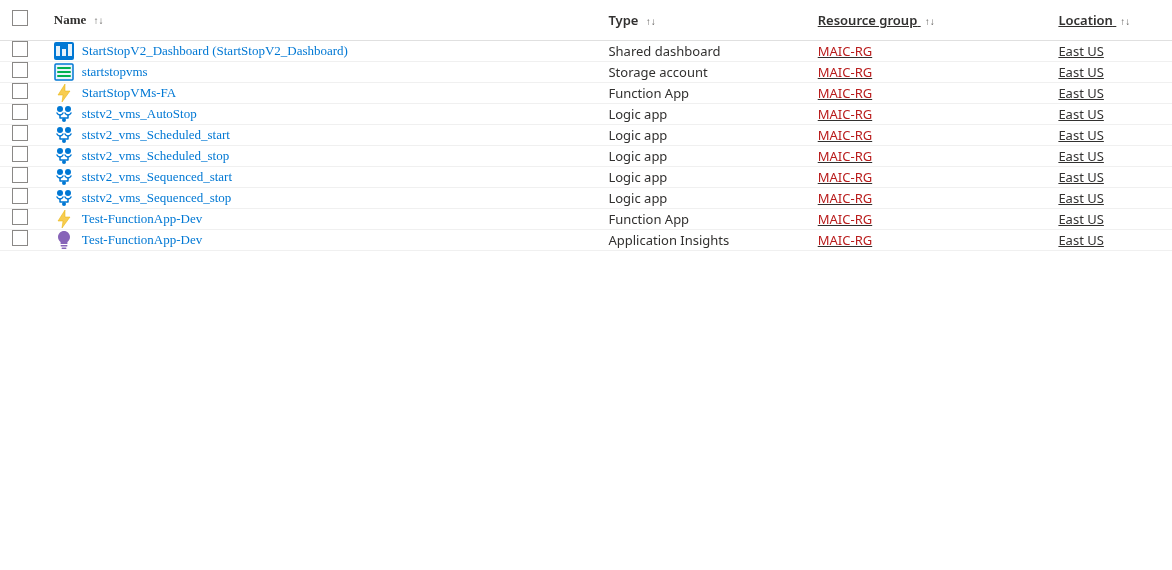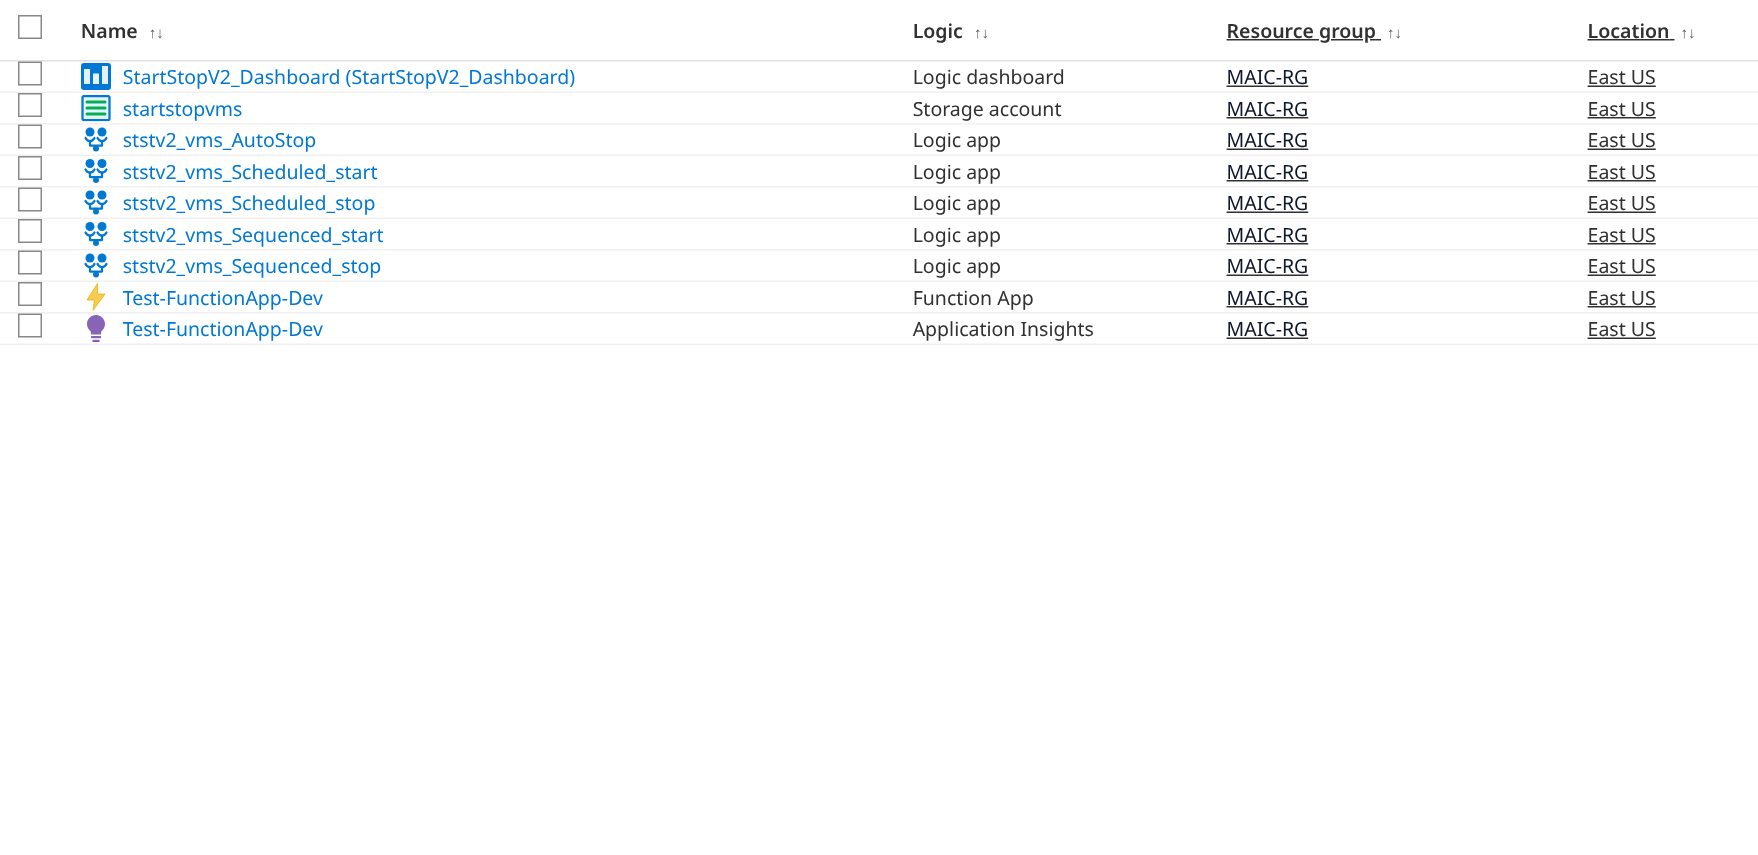--- a/index.html
+++ b/index.html
@@ -39,20 +39,21 @@
       padding: 0 12px;
       border-bottom: 1px solid #f0f0f0;
       font-size: 13px;
       color: #323130;
     }
     .col-checkbox {
       width: 36px;
     }
     .col-name {
       width: 530px;
+      font-family: Liberation Serif, serif;
     }
     .col-type {
       width: 200px;
     }
     .col-rg {
       width: 230px;
       text-decoration: underline;
     }
     .col-location {
       width: 120px;
@@ -68,21 +69,21 @@
     }
     .resource-link {
       color: #0078d4;
       text-decoration: none;
       cursor: pointer;
       display: flex;
       align-items: center;
       gap: 8px;
     }
     .rg-link {
-      color: #0f172a;
+      color: #b91c1c;
       text-decoration: none;
       cursor: pointer;
       text-align: center;
     }
     .icon-container {
       width: 20px;
       height: 20px;
       display: inline-flex;
       align-items: center;
       justify-content: center;
@@ -97,21 +98,21 @@
     <thead>
       <tr>
         <th class="col-checkbox">
           <span class="checkbox"></span>
         </th>
         <th class="col-name">
           <span>Name</span>
           <span class="sort-icon">↑↓</span>
         </th>
         <th class="col-type">
-          <span>Logic</span>
+          <span>Type</span>
           <span class="sort-icon">↑↓</span>
         </th>
         <th class="col-rg">
           <span>Resource group</span>
           <span class="sort-icon">↑↓</span>
         </th>
         <th class="col-location">
           <span>Location</span>
           <span class="sort-icon">↑↓</span>
         </th>
@@ -129,21 +130,21 @@
         <rect width="20" height="18" rx="2" fill="#0078d4"></rect>
         <rect x="2" y="4" width="4" height="10" fill="white" opacity="0.9"></rect>
         <rect x="8" y="7" width="4" height="7" fill="white" opacity="0.9"></rect>
         <rect x="14" y="2" width="4" height="12" fill="white" opacity="0.9"></rect>
       </svg>
               </span>
         <span>StartStopV2_Dashboard (StartStopV2_Dashboard)</span>
       </a>
     </td>
     <td class="col-type">
-      <span>Logic dashboard</span>
+      <span>Shared dashboard</span>
     </td>
     <td class="col-rg">
       <a class="rg-link" href="#">MAIC-RG</a>
     </td>
     <td class="col-location">
       <span>East US</span>
     </td>
   </tr>
         <tr>
     <td class="col-checkbox">
@@ -173,20 +174,44 @@
     </td>
   </tr>
         <tr>
     <td class="col-checkbox">
       <span class="checkbox"></span>
     </td>
     <td class="col-name">
       <a class="resource-link" href="#">
         <span class="icon-container">
                 <svg width="20" height="20" viewBox="0 0 20 20" fill="none" xmlns="http://www.w3.org/2000/svg">
+        <polygon points="11,1 4,12 9,12 8,19 16,8 11,8" fill="#f7cc50" stroke="#e6b000" stroke-width="0.5"></polygon>
+      </svg>
+              </span>
+        <span>StartStopVMs-FA</span>
+      </a>
+    </td>
+    <td class="col-type">
+      <span>Function App</span>
+    </td>
+    <td class="col-rg">
+      <a class="rg-link" href="#">MAIC-RG</a>
+    </td>
+    <td class="col-location">
+      <span>East US</span>
+    </td>
+  </tr>
+        <tr>
+    <td class="col-checkbox">
+      <span class="checkbox"></span>
+    </td>
+    <td class="col-name">
+      <a class="resource-link" href="#">
+        <span class="icon-container">
+                <svg width="20" height="20" viewBox="0 0 20 20" fill="none" xmlns="http://www.w3.org/2000/svg">
         <circle cx="6" cy="5" r="3" fill="#0078d4"></circle>
         <circle cx="14" cy="5" r="3" fill="#0078d4"></circle>
         <path d="M3 9c0 0 1 2 3 2s3-2 3-2" stroke="#0078d4" stroke-width="1.5" fill="none" stroke-linecap="round"></path>
         <path d="M11 9c0 0 1 2 3 2s3-2 3-2" stroke="#0078d4" stroke-width="1.5" fill="none" stroke-linecap="round"></path>
         <path d="M6 11 L6 14 L10 14 L14 14 L14 11" stroke="#0078d4" stroke-width="1.5" fill="none" stroke-linecap="round" stroke-linejoin="round"></path>
         <circle cx="10" cy="16" r="2" fill="#0078d4"></circle>
       </svg>
               </span>
         <span>ststv2_vms_AutoStop</span>
       </a>

